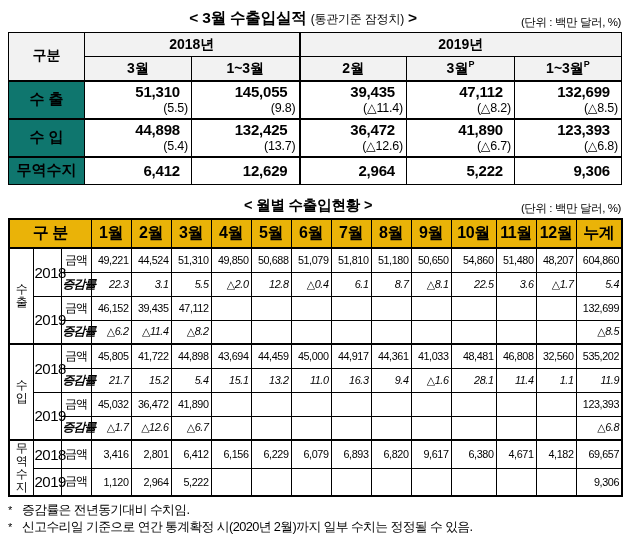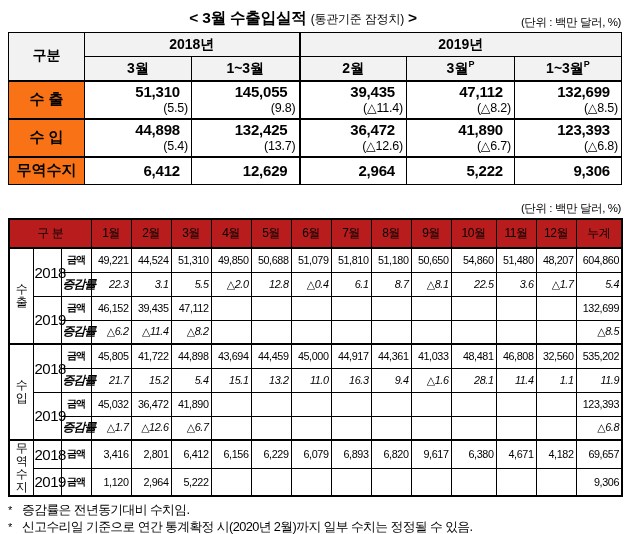--- a/index.html
+++ b/index.html
@@ -18,38 +18,38 @@
   table{border-collapse:collapse;table-layout:fixed;width:613px;background:#fff;}
   th,td{overflow:visible;white-space:nowrap;box-sizing:border-box;}
 
   
   #t1{border:1px solid #d946ef;}
   #t1 th,#t1 td{border:1px solid #000;}
   #t1 .hdr{background:#f2f2f2;font-weight:bold;font-size:14px;text-align:center;}
   #t1 tr.hr{height:24px;}
   #t1 .thickL{border-left-width:2px;}
   #t1 tr.secline>*{border-top-width:2px;}
-  #t1 .lbl{font-weight:bold;font-size:15px;text-align:center;background:#f97316;}
+  #t1 .lbl{font-weight:bold;font-size:15px;text-align:center;background:#0f766e;}
   #t1 td.data{text-align:right;vertical-align:middle;padding:0;}
   #t1 .v{font-weight:bold;font-size:15px;line-height:18px;padding-right:11px;letter-spacing:-0.2px;}
   #t1 .r{font-size:12.5px;line-height:15px;padding-right:3px;letter-spacing:-0.2px;}
   #t1 .v1{font-weight:bold;font-size:15px;padding-right:11px;letter-spacing:-0.2px;}
   #t1 tr.rw2{height:38px;}
   #t1 tr.rw1{height:28px;}
   sup{font-size:9px;vertical-align:super;font-weight:bold;}
 
   
   #t2{border:2px solid #000;font-size:11px;}
   #t2 th,#t2 td{border:1px solid #000;}
-  #t2 thead th{background:#b91c1c;font-weight:normal;font-size:12px;height:29px;text-align:center;letter-spacing:-0.5px;}
+  #t2 thead th{background:#eab308;font-weight:bold;font-size:16px;height:29px;text-align:center;letter-spacing:-0.5px;}
   #t2 tbody tr{height:24px;}
   #t2 tr.sec-start>*{border-top-width:2px;}
   #t2 .cat{font-size:12px;text-align:center;white-space:pre-line;line-height:13px;letter-spacing:-1px;font-weight:normal;}
   #t2 .yr{font-size:15px;text-align:center;font-weight:normal;letter-spacing:-0.5px;}
-  #t2 .type{font-size:10px;text-align:center;font-weight:bold;letter-spacing:-1px;}
+  #t2 .type{font-size:12px;text-align:center;font-weight:normal;letter-spacing:-1px;}
   #t2 .type.rate-lbl{font-style:italic;font-size:12px;font-weight:bold;}
   #t2 td.num{text-align:right;padding-right:2px;font-size:10.8px;letter-spacing:-0.4px;}
   #t2 td.num.rate{font-style:italic;}
 
   
   .notes{margin-top:5px;font-size:12.8px;line-height:16.5px;letter-spacing:-0.6px;}
   .notes .mark{display:inline-block;width:14px;text-align:left;font-size:11px;}
   .gap{height:9px;}
 </style>
 </head>
@@ -155,20 +155,21 @@
         <td class="data">
             <div class="v1">9,306</div>
           </td>
       </tr>
     </tbody>
   </table>
 
   <div class="gap"></div>
 
   <div class="title-row" style="height:24px;">
+    <div class="t-center" style="font-size:14.5px;">&lt; 월별 수출입현황 &gt;</div>
     <div class="unit">(단위 : 백만 달러, %)</div>
   </div>
 
   <table id="t2">
     <colgroup>
       <col style="width:24px">
         <col style="width:28px">
         <col style="width:30px">
       <col style="width:40px">
         <col style="width:40px">

